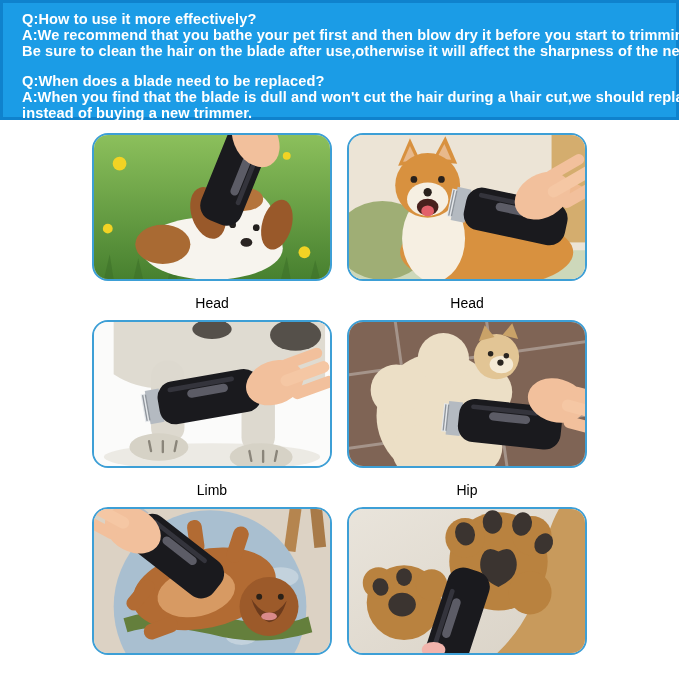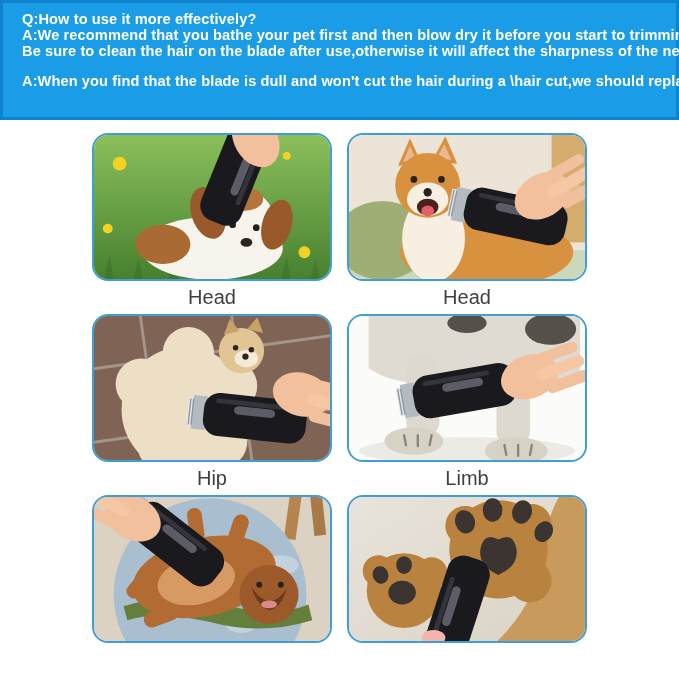--- a/index.html
+++ b/index.html
@@ -35,25 +35,25 @@
   .photo{
     box-sizing:border-box;
     width:240px;height:148px;
     border:2px solid #3d9fd6;
     border-radius:16px;
     overflow:hidden;
     background:#eee;
   }
   .photo svg{display:block;width:100%;height:100%;}
   figcaption{
-    margin-top:4px;
+    margin-top:10px;
     text-align:center;
-    font-size:20px;
+    font-size:14px;
     line-height:24px;
-    color:#404040;
+    color:#000000;
   }
 </style>
 </head>
 <body>
 
 <svg width="0" height="0" style="position:absolute" aria-hidden="true">
   <defs>
     <symbol id="sym-trimmer" viewBox="0 0 130 52">
       <rect x="1" y="11" width="7" height="30" fill="#e4e7ea"></rect>
       <rect x="6" y="8" width="15" height="36" fill="#b4bac1"></rect>
@@ -72,21 +72,23 @@
       <rect x="2" y="38" width="44" height="11" rx="5.5" fill="#f2c09c"></rect>
     </symbol>
   </defs>
 </svg>
 
 <div class="faq-panel">
   <div class="line">Q:How to use it more effectively?</div>
   <div class="line">A:We recommend that you bathe your pet first and then blow dry it before you start to trimming your pet's hair.</div>
   <div class="line">Be sure to clean the hair on the blade after use,otherwise it will affect the sharpness of the next time use</div>
   <div class="faq-gap"></div>
+  <div class="line">Q:When does a blade need to be replaced?</div>
   <div class="line">A:When you find that the blade is dull and won't cut the hair during a \hair cut,we should replace the blade is</div>
+  <div class="line">instead of buying a new trimmer.</div>
 </div>
 
 <div class="grid">
 
   <figure class="card">
     <div class="photo">
       <svg viewBox="0 0 240 148" preserveAspectRatio="xMidYMid slice">
         <defs>
           <linearGradient id="grass" x1="0" y1="0" x2="0" y2="1">
             <stop offset="0" stop-color="#8cc05c"></stop>
@@ -155,56 +157,20 @@
           <use href="#sym-hand" x="-45" y="-30" width="90" height="60"></use>
         </g>
       </svg>
     </div>
     <figcaption>Head</figcaption>
   </figure>
 
   <figure class="card">
     <div class="photo">
       <svg viewBox="0 0 240 148" preserveAspectRatio="xMidYMid slice">
-        <rect width="240" height="148" fill="#7f6455"></rect>
-        <g stroke="#a5948a" stroke-width="3" transform="rotate(-8 120 74)">
-          <line x1="58" y1="-20" x2="58" y2="168"></line>
-            <line x1="150" y1="-20" x2="150" y2="168"></line>
-          <line x1="-20" y1="38" x2="260" y2="38"></line>
-            <line x1="-20" y1="112" x2="260" y2="112"></line>
-        </g>
-        <g fill="#ecdfc6">
-          <circle cx="92" cy="96" r="64"></circle>
-          <circle cx="48" cy="70" r="26"></circle>
-            <circle cx="70" cy="132" r="26"></circle>
-            <circle cx="128" cy="128" r="28"></circle>
-          <circle cx="140" cy="72" r="26"></circle>
-            <circle cx="96" cy="38" r="26"></circle>
-        </g>
-        <circle cx="150" cy="36" r="23" fill="#e2c595"></circle>
-        <path d="M132 20 L138 4 L148 16 Z" fill="#c9a268"></path>
-          <path d="M156 14 L166 2 L172 18 Z" fill="#c9a268"></path>
-        <ellipse cx="155" cy="44" rx="12" ry="9" fill="#f4ead6"></ellipse>
-        <circle cx="144" cy="33" r="2.8" fill="#2a2520"></circle>
-          <circle cx="160" cy="35" r="2.8" fill="#2a2520"></circle>
-        <circle cx="154" cy="42" r="3.2" fill="#2a2520"></circle>
-        <g transform="translate(156,104) rotate(6)">
-          <use href="#sym-trimmer" x="-62" y="-26" width="124" height="52"></use>
-        </g>
-        <g transform="translate(224,84) rotate(195)">
-          <use href="#sym-hand" x="-45" y="-30" width="90" height="60"></use>
-        </g>
-      </svg>
-    </div>
-    <figcaption>Hip</figcaption>
-  </figure>
-
-  <figure class="card">
-    <div class="photo">
-      <svg viewBox="0 0 240 148" preserveAspectRatio="xMidYMid slice">
         <rect width="240" height="148" fill="#fbfbfa"></rect>
         <ellipse cx="120" cy="138" rx="110" ry="14" fill="#eceae4"></ellipse>
         <path d="M20 0 H235 V60 Q200 86 160 70 Q120 58 90 66 Q50 74 20 54 Z" fill="#dfdbd1"></path>
         <ellipse cx="205" cy="14" rx="26" ry="16" fill="#55504a"></ellipse>
         <ellipse cx="120" cy="8" rx="20" ry="10" fill="#55504a"></ellipse>
         <rect x="58" y="40" width="34" height="84" rx="16" fill="#ddd9cf"></rect>
         <rect x="150" y="48" width="34" height="86" rx="16" fill="#ddd9cf"></rect>
         <ellipse cx="66" cy="128" rx="30" ry="14" fill="#d6d2c6"></ellipse>
         <ellipse cx="170" cy="138" rx="32" ry="14" fill="#d6d2c6"></ellipse>
         <g stroke="#8a857a" stroke-width="2.4" stroke-linecap="round">
@@ -217,20 +183,56 @@
         </g>
         <g transform="translate(110,78) rotate(-10)">
           <use href="#sym-trimmer" x="-62" y="-26" width="124" height="52"></use>
         </g>
         <g transform="translate(196,58) rotate(160)">
           <use href="#sym-hand" x="-45" y="-30" width="90" height="60"></use>
         </g>
       </svg>
     </div>
     <figcaption>Limb</figcaption>
+  </figure>
+
+  <figure class="card">
+    <div class="photo">
+      <svg viewBox="0 0 240 148" preserveAspectRatio="xMidYMid slice">
+        <rect width="240" height="148" fill="#7f6455"></rect>
+        <g stroke="#a5948a" stroke-width="3" transform="rotate(-8 120 74)">
+          <line x1="58" y1="-20" x2="58" y2="168"></line>
+            <line x1="150" y1="-20" x2="150" y2="168"></line>
+          <line x1="-20" y1="38" x2="260" y2="38"></line>
+            <line x1="-20" y1="112" x2="260" y2="112"></line>
+        </g>
+        <g fill="#ecdfc6">
+          <circle cx="92" cy="96" r="64"></circle>
+          <circle cx="48" cy="70" r="26"></circle>
+            <circle cx="70" cy="132" r="26"></circle>
+            <circle cx="128" cy="128" r="28"></circle>
+          <circle cx="140" cy="72" r="26"></circle>
+            <circle cx="96" cy="38" r="26"></circle>
+        </g>
+        <circle cx="150" cy="36" r="23" fill="#e2c595"></circle>
+        <path d="M132 20 L138 4 L148 16 Z" fill="#c9a268"></path>
+          <path d="M156 14 L166 2 L172 18 Z" fill="#c9a268"></path>
+        <ellipse cx="155" cy="44" rx="12" ry="9" fill="#f4ead6"></ellipse>
+        <circle cx="144" cy="33" r="2.8" fill="#2a2520"></circle>
+          <circle cx="160" cy="35" r="2.8" fill="#2a2520"></circle>
+        <circle cx="154" cy="42" r="3.2" fill="#2a2520"></circle>
+        <g transform="translate(156,104) rotate(6)">
+          <use href="#sym-trimmer" x="-62" y="-26" width="124" height="52"></use>
+        </g>
+        <g transform="translate(224,84) rotate(195)">
+          <use href="#sym-hand" x="-45" y="-30" width="90" height="60"></use>
+        </g>
+      </svg>
+    </div>
+    <figcaption>Hip</figcaption>
   </figure>
 
   <figure class="card">
     <div class="photo">
       <svg viewBox="0 0 240 148" preserveAspectRatio="xMidYMid slice">
         <rect width="240" height="148" fill="#dcd2c4"></rect>
         <rect x="196" y="0" width="12" height="44" fill="#b5854f" transform="rotate(8 202 22)"></rect>
         <rect x="222" y="0" width="12" height="40" fill="#a87a48" transform="rotate(-6 228 20)"></rect>
         <circle cx="118" cy="100" r="98" fill="#a9bfd0"></circle>
         <g fill="#c6d4de" opacity=".9">

